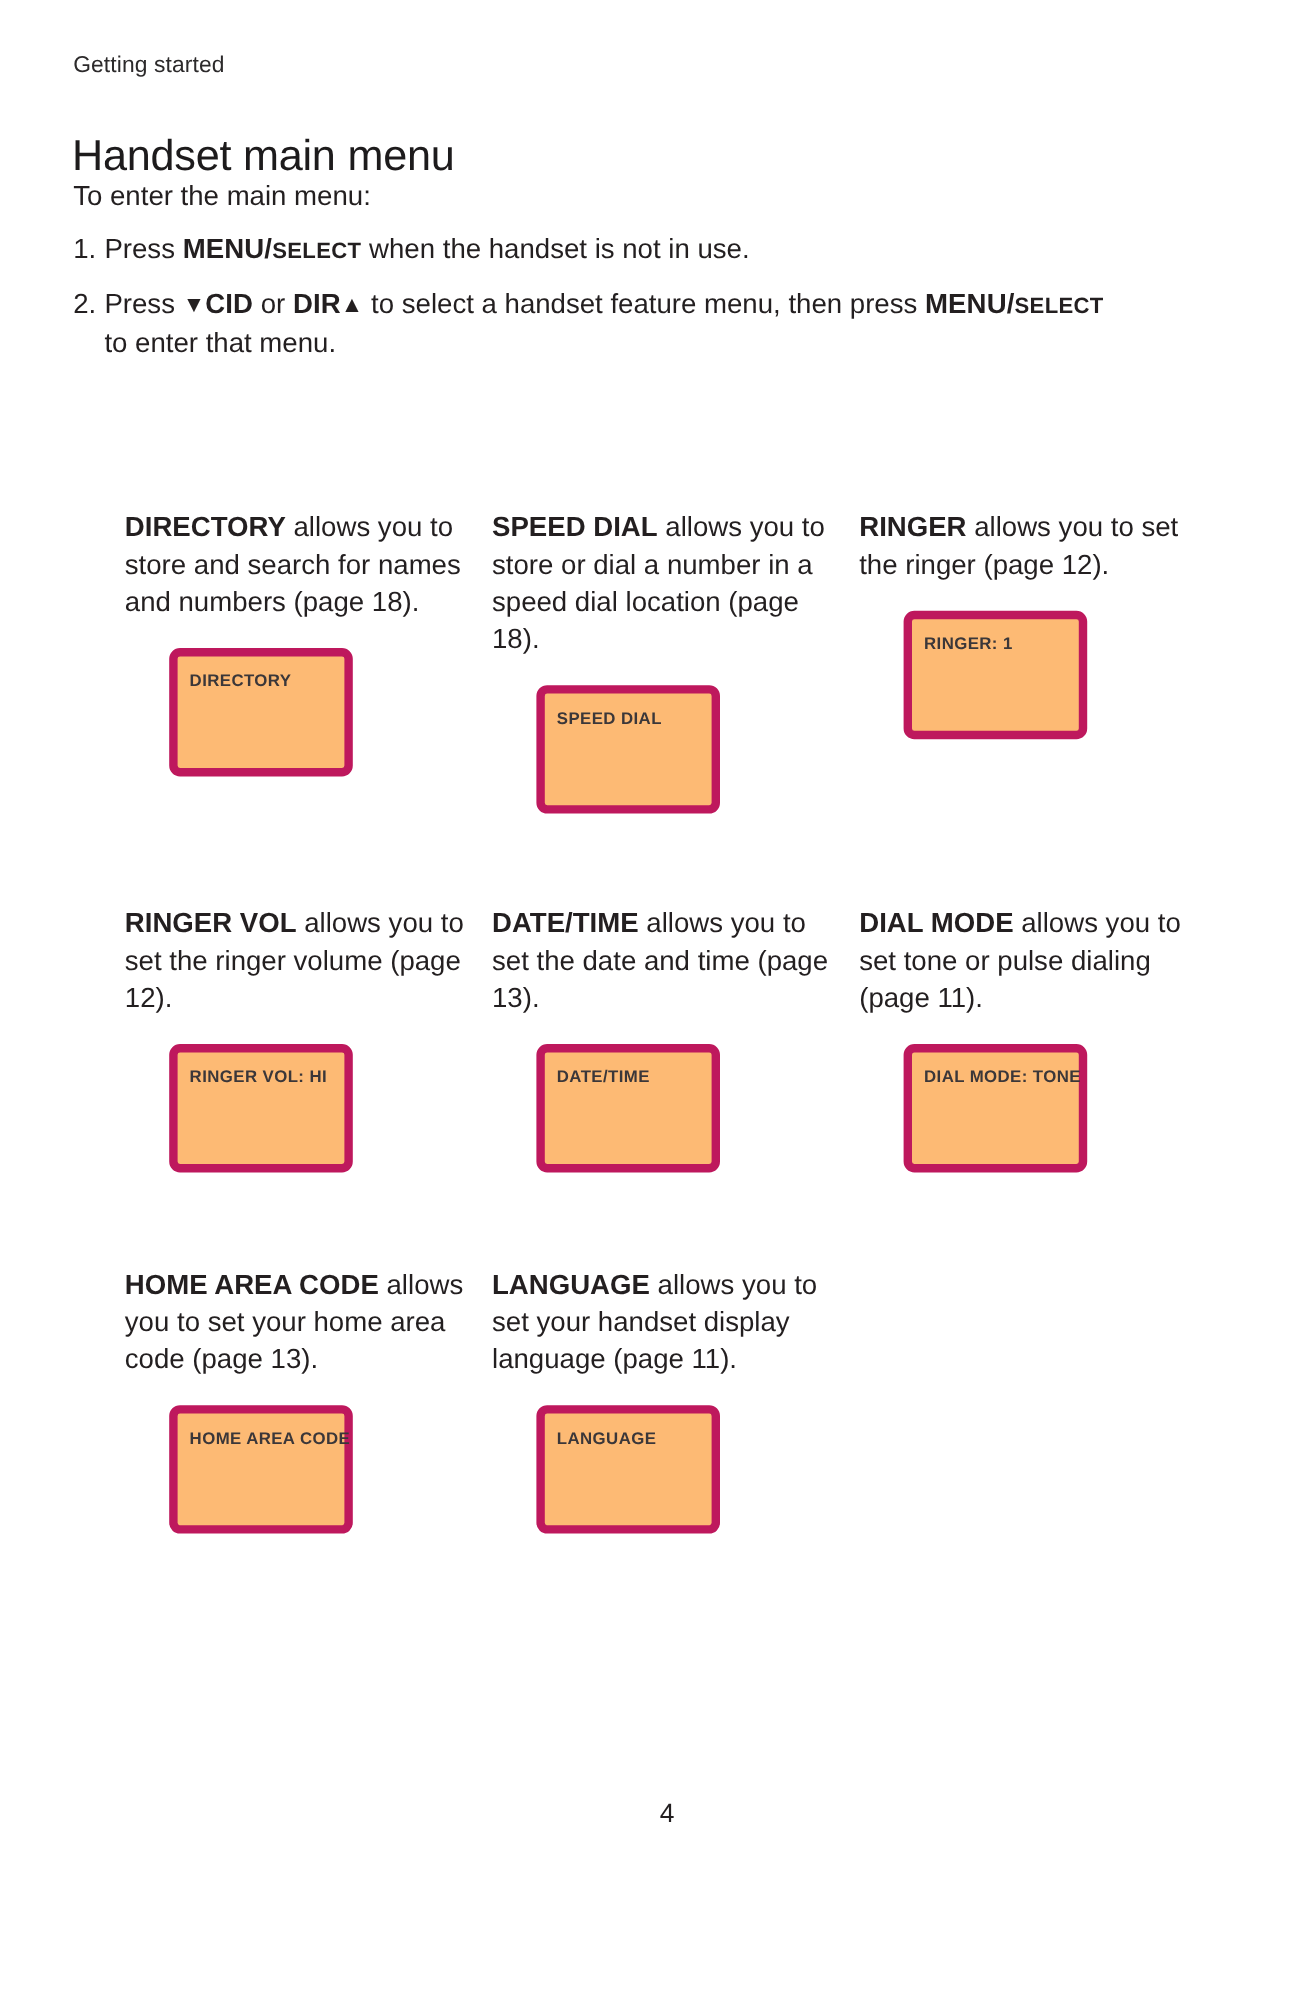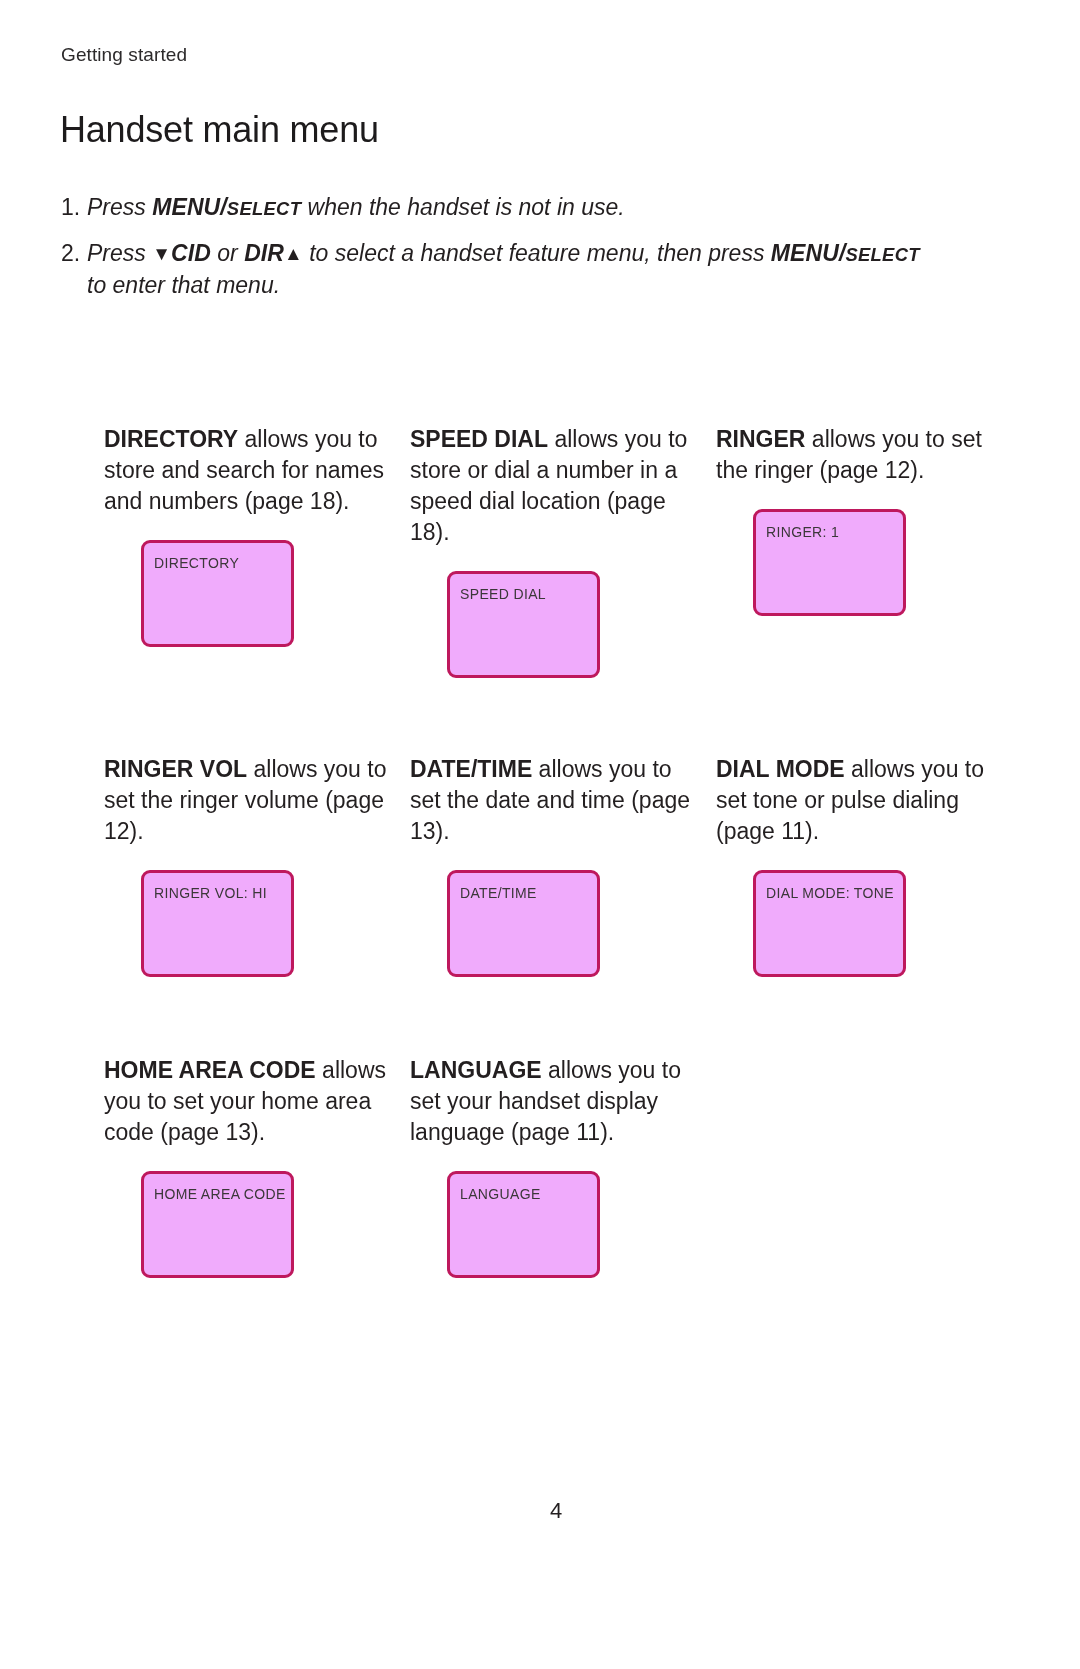--- a/index.html
+++ b/index.html
@@ -65,21 +65,20 @@
   .step {
     display: flex;
     margin-bottom: 14px;
   }
   .step-num {
     width: 26px;
     flex: 0 0 26px;
   }
   .step-body {
     flex: 1 1 auto;
-    font-style: italic;
   }
   .closing {
     position: absolute;
     left: 45px;
     top: 310px;
     font-size: 23px;
     line-height: 31px;
   }
 
   
@@ -135,24 +134,25 @@
     font-weight: bold;
   }
   .lcd-wrap {
     margin-top: 23px;
     padding-left: 37px;
   }
   .lcd {
     width: 153px;
     height: 107px;
     box-sizing: border-box;
-    background: #f0abfc;
-    border: 3px solid #be185d;
+    background: #fdba74;
+    border: 7px solid #be185d;
     border-radius: 9px;
     padding: 12px 0 0 10px;
+    font-weight: bold;
   }
   .lcd-text {
     font-size: 14px;
     line-height: 16px;
     color: #3b3739;
     letter-spacing: 0.35px;
     white-space: nowrap;
   }
   .row-gap-1 { height: 76px; }
   .row-gap-2 { height: 78px; }
@@ -170,20 +170,21 @@
 </style>
 </head>
 <body>
 
 <div class="page">
 
   <div class="running-head">Getting started</div>
 
   <h1 class="page-title">Handset main menu</h1>
 
+  <div class="intro">To enter the main menu:</div>
 
   <div class="steps">
 
     <div class="step">
       <span class="step-num">1.</span>
       <span class="step-body"><span>Press </span><span class="key"><span>MENU/</span><span class="sc">SELECT</span></span><span> when the handset is not in use.</span></span>
     </div>
 
     <div class="step">
       <span class="step-num">2.</span>

